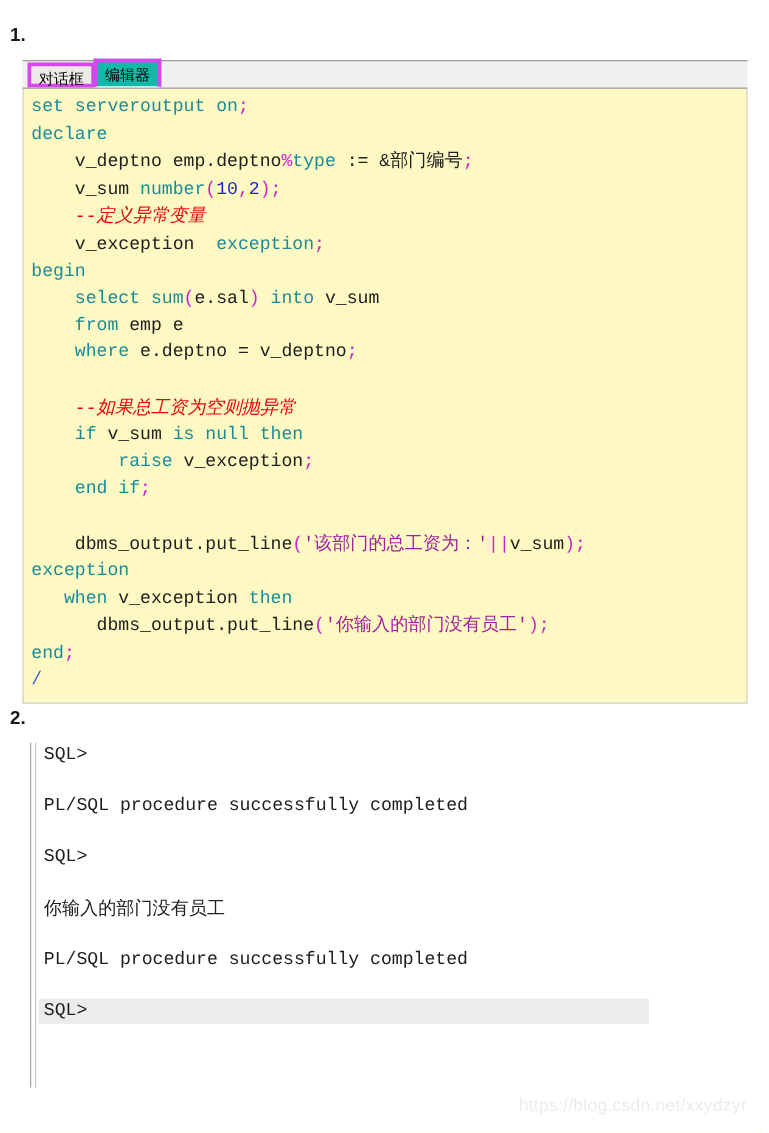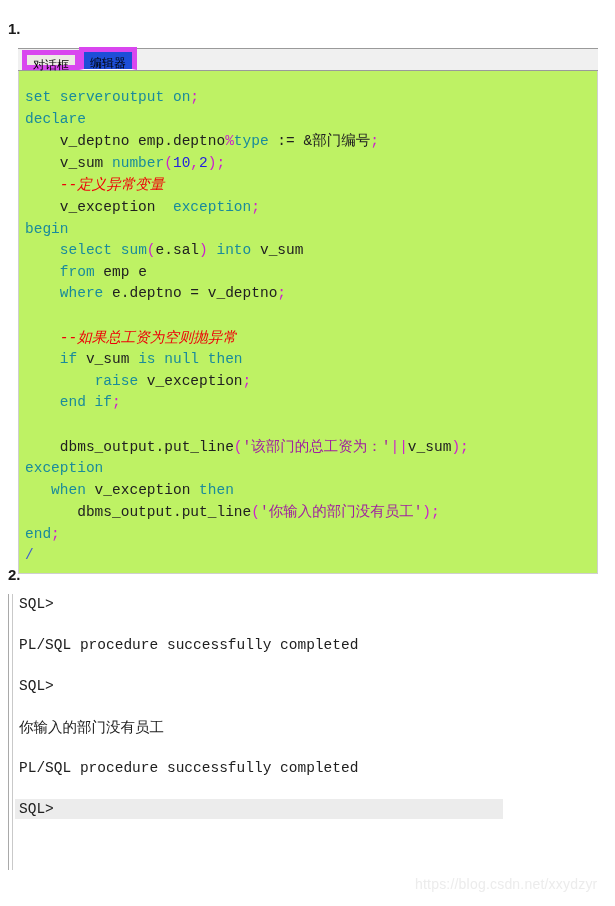--- a/index.html
+++ b/index.html
@@ -51,41 +51,42 @@
     left: 0; right: 0; top: 0;
     height: 1px;
     background: #9a9a9a;
   }
   .tab {
     font-family: "Liberation Sans", "DejaVu Sans", sans-serif;
     font-size: 12px;
     line-height: 1;
     color: #000;
     padding: 4px 6px 4px 6px;
-    border: 5px solid #d946ef;
+    border: 3px solid #d946ef;
     box-sizing: border-box;
     position: relative;
     background: #eceae4;
     height: 20px;
     margin-right: -1px;
   }
   .tab.active {
-    background: #1d4ed8;
+    background: #14b8a6;
     border-bottom: 1px solid #ffffff;
     height: 23px;
     padding-top: 5px;
     z-index: 3;
+    font-family: Liberation Mono, monospace;
   }
 
   .code-pane {
-    background: #bef264;
+    background: #fef9c3;
     border: 1px solid #cfcfcf;
     border-top: none;
     box-sizing: border-box;
-    padding: 16px 0 6px 6px;
+    padding: 5px 0 6px 6px;
   }
   pre.code {
     margin: 0;
     font-family: "Liberation Mono", "DejaVu Sans Mono", monospace;
     font-size: 14.5px;
     line-height: 1.49;
     color: #202020;
     white-space: pre;
     letter-spacing: 0px;
   }
@@ -95,21 +96,21 @@
   .pn  { color: #cc22cc; }            
   .str { color: #a020a0; }            
   .cm  { color: #ee0008; font-style: italic; }  
   .pl  { color: #202020; }            
   .sl  { color: #4060cc; }            
   .cjk { font-family: "DejaVu Sans", "Liberation Sans", sans-serif; }
 
   
   #console-widget {
     position: absolute;
-    left: 8px;
+    left: 24px;
     top: 594px;
     width: 578px;
     height: 276px;
   }
   #console-widget .rail {
     position: absolute;
     left: 0; top: 0; bottom: 0;
     width: 5px;
     border-left: 1px solid #a9a9a9;
     border-right: 1px solid #c9c9c9;

